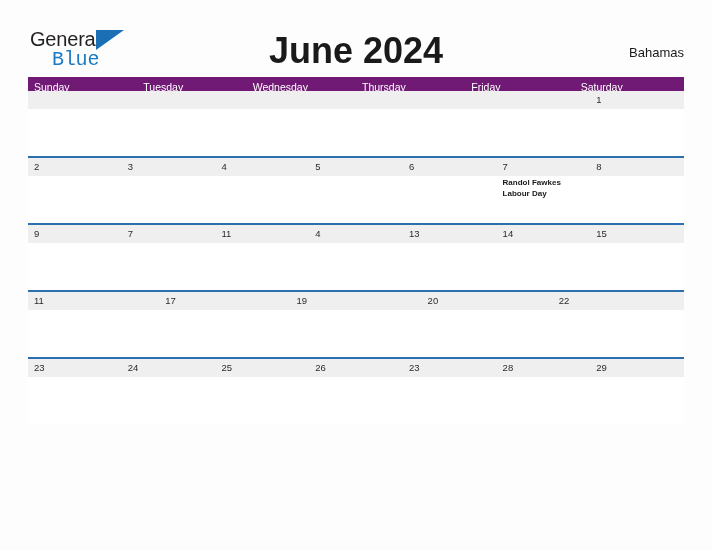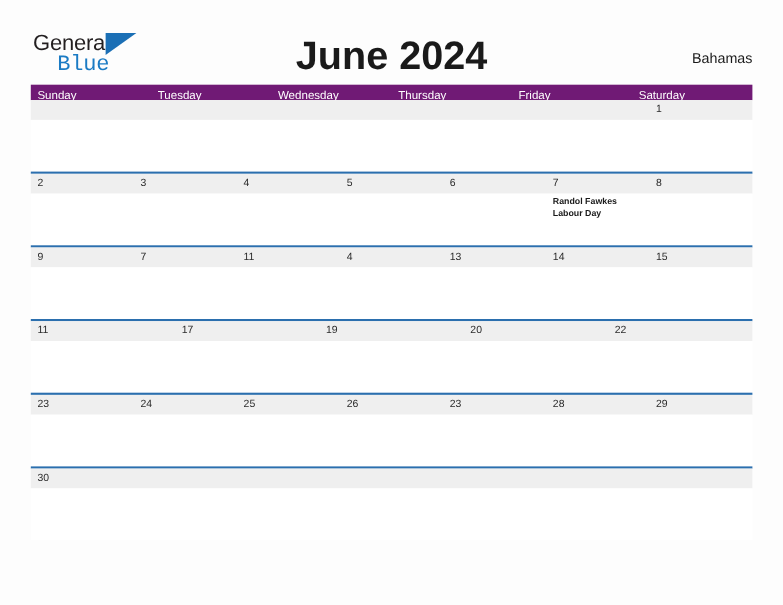--- a/index.html
+++ b/index.html
@@ -270,34 +270,14 @@
         <div class="event-band">
           <div class="event-cell"></div>
           <div class="event-cell"></div>
           <div class="event-cell"></div>
           <div class="event-cell"></div>
           <div class="event-cell"></div>
           <div class="event-cell"></div>
           <div class="event-cell"></div>
         </div>
       </div>
-      <div class="week-row">
-        <div class="date-band">
-          <div class="date-cell">30</div>
-          <div class="date-cell"></div>
-          <div class="date-cell"></div>
-          <div class="date-cell"></div>
-          <div class="date-cell"></div>
-          <div class="date-cell"></div>
-          <div class="date-cell"></div>
-        </div>
-        <div class="event-band">
-          <div class="event-cell"></div>
-          <div class="event-cell"></div>
-          <div class="event-cell"></div>
-          <div class="event-cell"></div>
-          <div class="event-cell"></div>
-          <div class="event-cell"></div>
-          <div class="event-cell"></div>
-        </div>
-      </div>
     </div>
 </div>
 
 </body></html>

